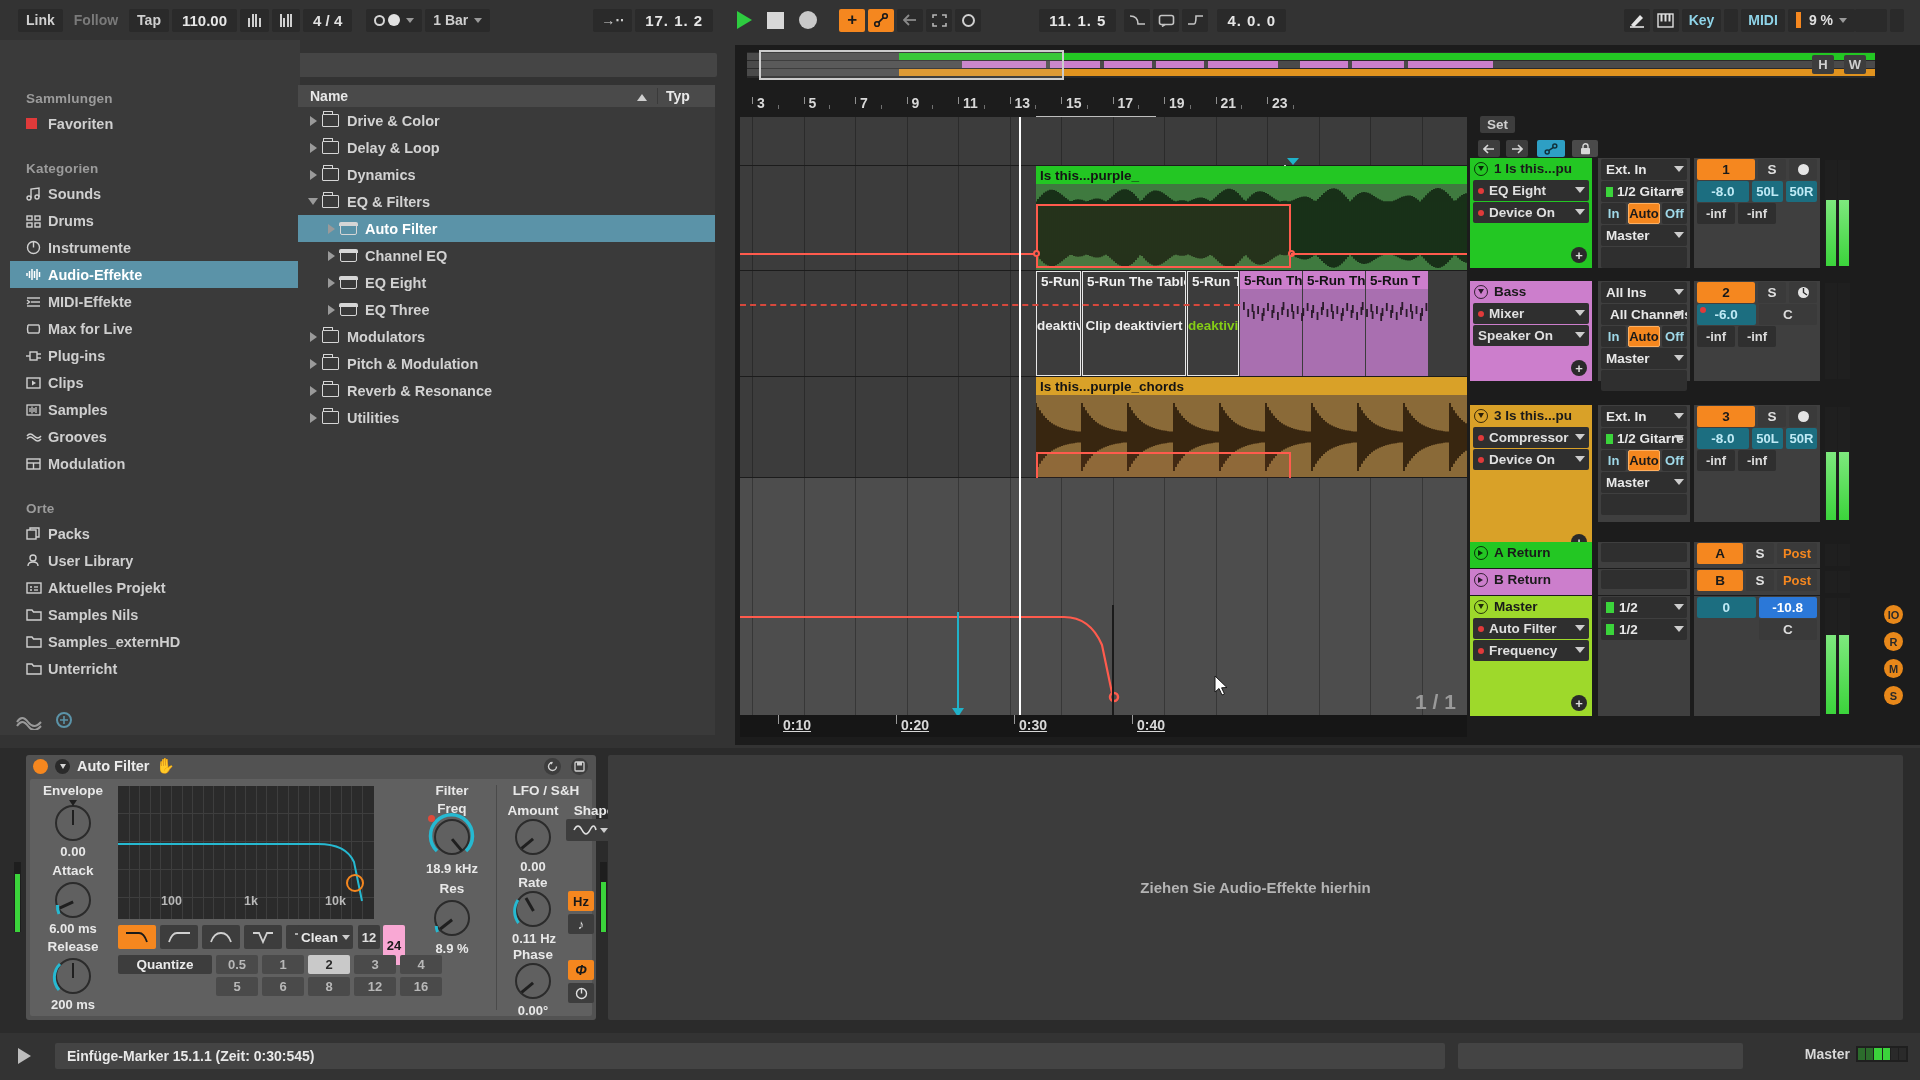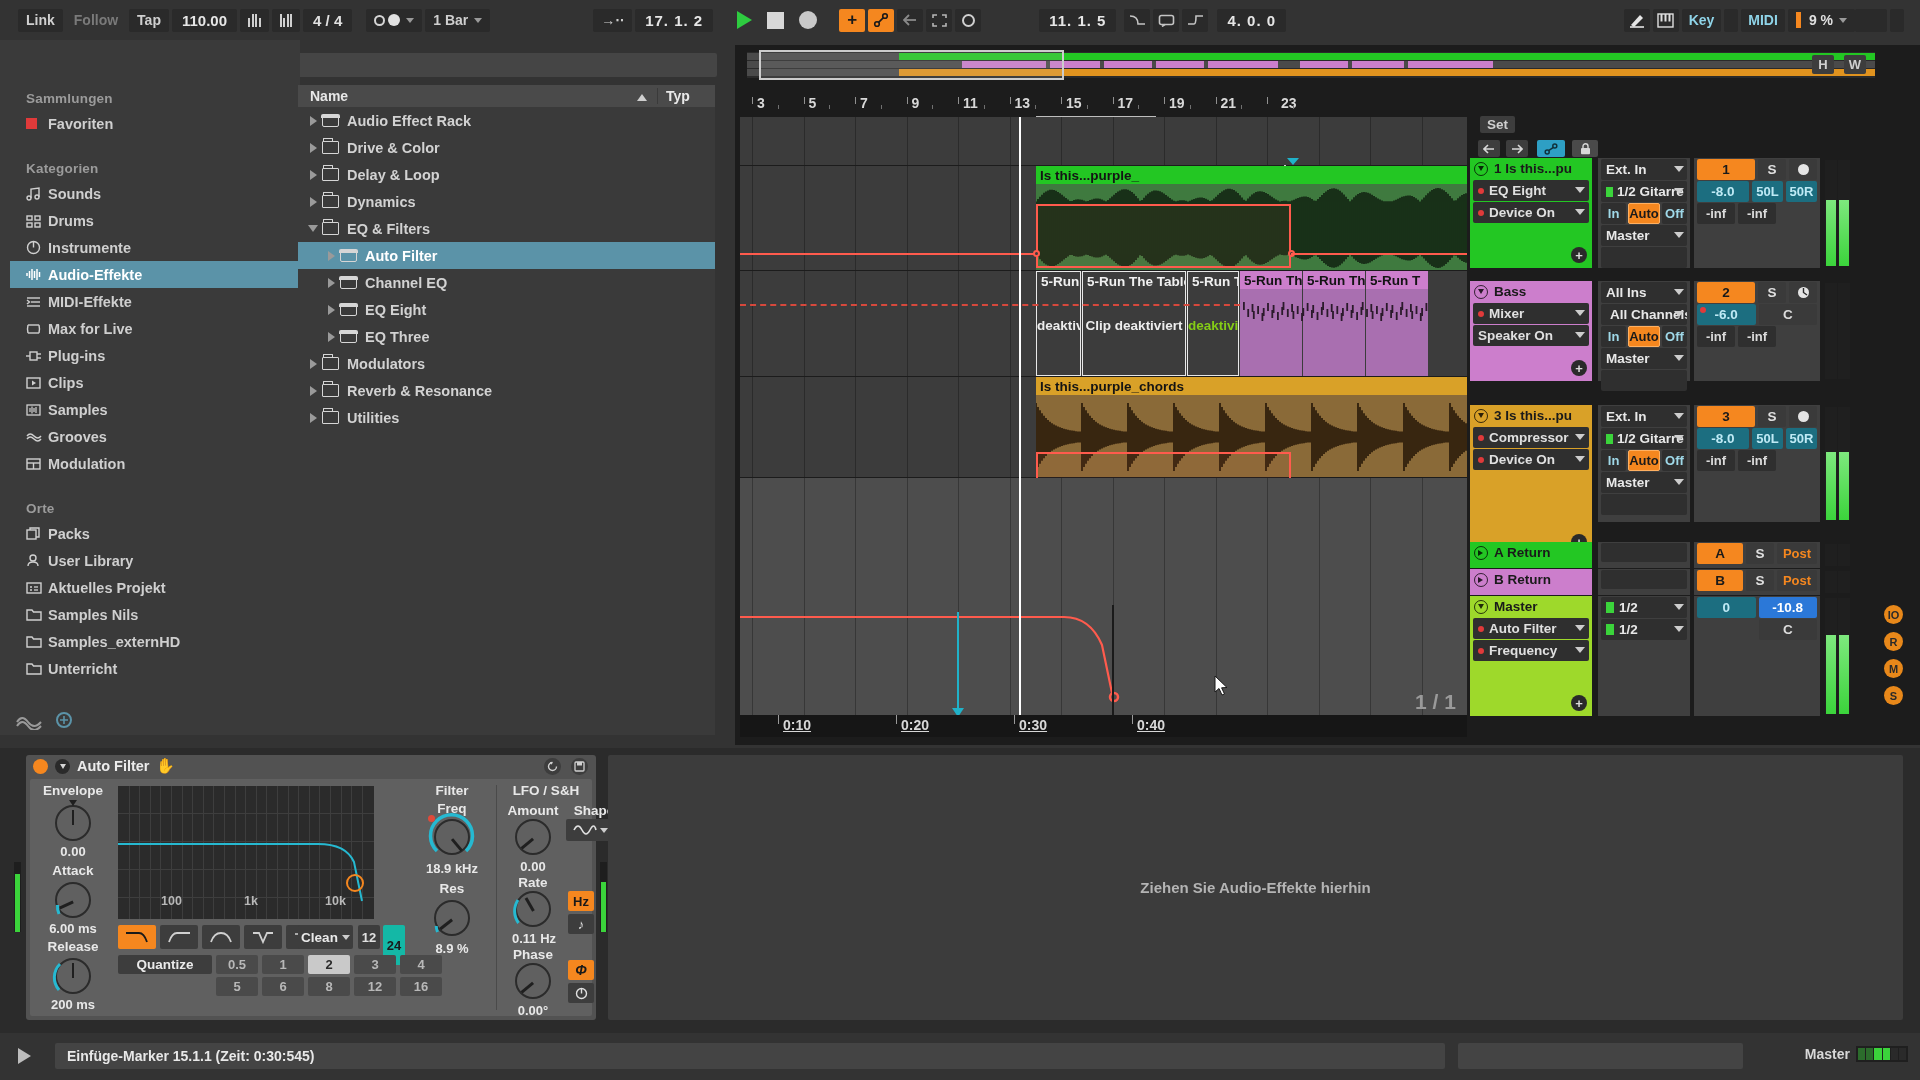--- a/index.html
+++ b/index.html
@@ -520,94 +520,94 @@
         <span>Name</span><span class="sort-tri"></span>
       </div>
       <div class="typ">Typ</div>
     </div>
     <div id="treerows">
         <div class="tr-row">
           <span style="width:6px"></span>
           <span class="tw">
             <span class="tri-r"></span>
           </span>
-          <span class="dev-ico"></span>
-          <span>Audio Effect Rack</span>
+          <span class="folder-ico"></span>
+          <span>Drive &amp; Color</span>
         </div>
         <div class="tr-row">
           <span style="width:6px"></span>
           <span class="tw">
             <span class="tri-r"></span>
           </span>
           <span class="folder-ico"></span>
-          <span>Drive &amp; Color</span>
+          <span>Delay &amp; Loop</span>
         </div>
         <div class="tr-row">
           <span style="width:6px"></span>
           <span class="tw">
             <span class="tri-r"></span>
           </span>
           <span class="folder-ico"></span>
-          <span>Delay &amp; Loop</span>
+          <span>Dynamics</span>
+        </div>
+        <div class="tr-row">
+          <span style="width:6px"></span>
+          <span class="tw">
+            <span class="tri-d"></span>
+          </span>
+          <span class="folder-ico"></span>
+          <span>EQ &amp; Filters</span>
+        </div>
+        <div class="tr-row sel">
+          <span style="width:24px"></span>
+          <span class="tw">
+            <span class="tri-r"></span>
+          </span>
+          <span class="dev-ico"></span>
+          <span>Auto Filter</span>
+        </div>
+        <div class="tr-row">
+          <span style="width:24px"></span>
+          <span class="tw">
+            <span class="tri-r"></span>
+          </span>
+          <span class="dev-ico"></span>
+          <span>Channel EQ</span>
+        </div>
+        <div class="tr-row">
+          <span style="width:24px"></span>
+          <span class="tw">
+            <span class="tri-r"></span>
+          </span>
+          <span class="dev-ico"></span>
+          <span>EQ Eight</span>
+        </div>
+        <div class="tr-row">
+          <span style="width:24px"></span>
+          <span class="tw">
+            <span class="tri-r"></span>
+          </span>
+          <span class="dev-ico"></span>
+          <span>EQ Three</span>
         </div>
         <div class="tr-row">
           <span style="width:6px"></span>
           <span class="tw">
             <span class="tri-r"></span>
           </span>
           <span class="folder-ico"></span>
-          <span>Dynamics</span>
-        </div>
-        <div class="tr-row">
-          <span style="width:6px"></span>
-          <span class="tw">
-            <span class="tri-d"></span>
-          </span>
-          <span class="folder-ico"></span>
-          <span>EQ &amp; Filters</span>
-        </div>
-        <div class="tr-row sel">
-          <span style="width:24px"></span>
-          <span class="tw">
-            <span class="tri-r"></span>
-          </span>
-          <span class="dev-ico"></span>
-          <span>Auto Filter</span>
-        </div>
-        <div class="tr-row">
-          <span style="width:24px"></span>
-          <span class="tw">
-            <span class="tri-r"></span>
-          </span>
-          <span class="dev-ico"></span>
-          <span>Channel EQ</span>
-        </div>
-        <div class="tr-row">
-          <span style="width:24px"></span>
-          <span class="tw">
-            <span class="tri-r"></span>
-          </span>
-          <span class="dev-ico"></span>
-          <span>EQ Eight</span>
-        </div>
-        <div class="tr-row">
-          <span style="width:24px"></span>
-          <span class="tw">
-            <span class="tri-r"></span>
-          </span>
-          <span class="dev-ico"></span>
-          <span>EQ Three</span>
+          <span>Modulators</span>
         </div>
         <div class="tr-row">
           <span style="width:6px"></span>
           <span class="tw">
             <span class="tri-r"></span>
           </span>
           <span class="folder-ico"></span>
-          <span>Modulators</span>
+          <span>Pitch &amp; Modulation</span>
         </div>
         <div class="tr-row">
           <span style="width:6px"></span>
           <span class="tw">
             <span class="tri-r"></span>
           </span>
           <span class="folder-ico"></span>
           <span>Reverb &amp; Resonance</span>
         </div>
         <div class="tr-row">
@@ -667,21 +667,21 @@
       <span class="tick" style="left: 372.5px;"></span>
       <span class="mk" style="left: 377.5px;">17</span>
       <span class="tickm" style="left: 398.25px;"></span>
       <span class="tick" style="left: 424px;"></span>
       <span class="mk" style="left: 429px;">19</span>
       <span class="tickm" style="left: 449.75px;"></span>
       <span class="tick" style="left: 475.5px;"></span>
       <span class="mk" style="left: 480.5px;">21</span>
       <span class="tickm" style="left: 501.25px;"></span>
       <span class="tick" style="left: 527px;"></span>
-      <span class="mk" style="left: 532px; margin-left: 9px;">23</span>
+      <span class="mk" style="left: 532px;">23</span>
       <span class="tickm" style="left: 552.75px;"></span>
     </div>
   <div class="loopbrace">
     <svg width="118" height="18" viewBox="0 0 118 18" style="display:block">
       <path d="M3 3 L11 9 L3 15" fill="none" stroke="#d0d0d0" stroke-width="1.6"></path>
       <path d="M115 3 L107 9 L115 15" fill="none" stroke="#d0d0d0" stroke-width="1.6"></path>
     </svg>
   </div>
   <div class="loc1line"></div>
   <div style="position:absolute;left:1284px;top:138px">
@@ -1333,21 +1333,21 @@
             <svg width="24" height="14" viewBox="0 0 24 14">
               <path d="M2 4 L8 4 M11 3 L11 11 M15 5 L21 5 M15 9 L21 9" fill="none" stroke="#d0d0d0" stroke-width="1.6"></path>
             </svg>
           </div>
         </div>
       <div style="position:absolute;left:268px;top:146px;width:55px;height:24px;background:#3d3d3d;border-radius:2px;display:flex;align-items:center;justify-content:center;gap:4px;font-size:13.5px;font-weight:bold;color:#eaeaea">
         <span>Clean</span>
           <span style="width:0;height:0;border-left:4px solid transparent;border-right:4px solid transparent;border-top:5px solid #cdcdcd"></span>
       </div>
       <div style="position:absolute;left:328px;top:146px;width:22px;height:24px;background:#3d3d3d;border-radius:2px;display:flex;align-items:center;justify-content:center;font-size:13px;font-weight:bold;color:#e0e0e0">12</div>
-      <div style="position:absolute;left:353px;top:146px;width:22px;height:40px;background:#14b8a6;border-radius:2px;display:flex;align-items:center;justify-content:center;font-size:13px;font-weight:bold;color:#1a1a1a">24</div>
+      <div style="position:absolute;left:353px;top:146px;width:22px;height:40px;background:#f9a8d4;border-radius:2px;display:flex;align-items:center;justify-content:center;font-size:13px;font-weight:bold;color:#1a1a1a">24</div>
 
       <div style="position:absolute;left:88px;top:176px;display:flex;gap:4px" id="qrow1">
           <div class="qlbl" style="width: 94px;">Quantize</div>
           <div class="qbtn" style="width: 42px;">0.5</div>
           <div class="qbtn" style="width: 42px;">1</div>
           <div class="qbtn act" style="width: 42px;">2</div>
           <div class="qbtn" style="width: 42px;">3</div>
           <div class="qbtn" style="width: 42px;">4</div>
         </div>
       <div style="position:absolute;left:186px;top:198px;display:flex;gap:4px" id="qrow2">

